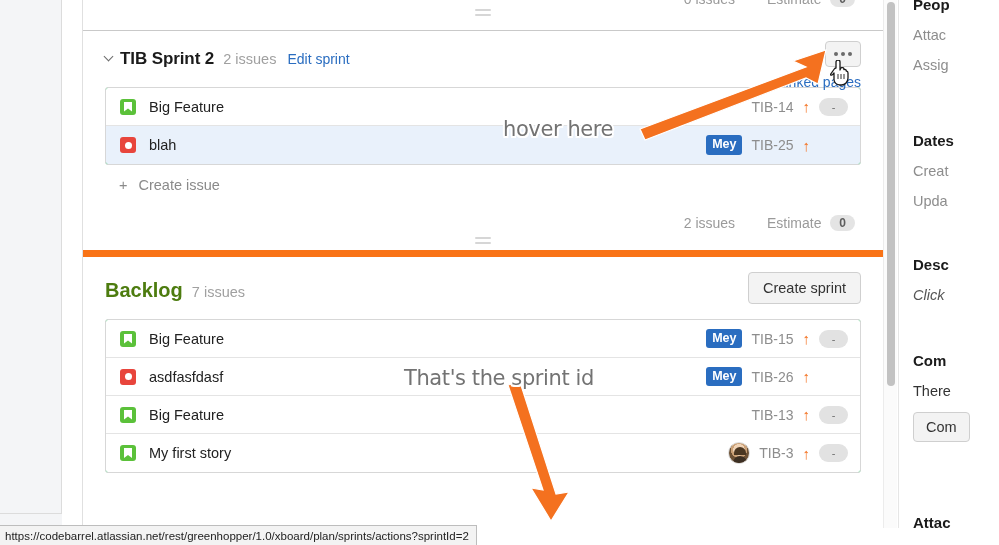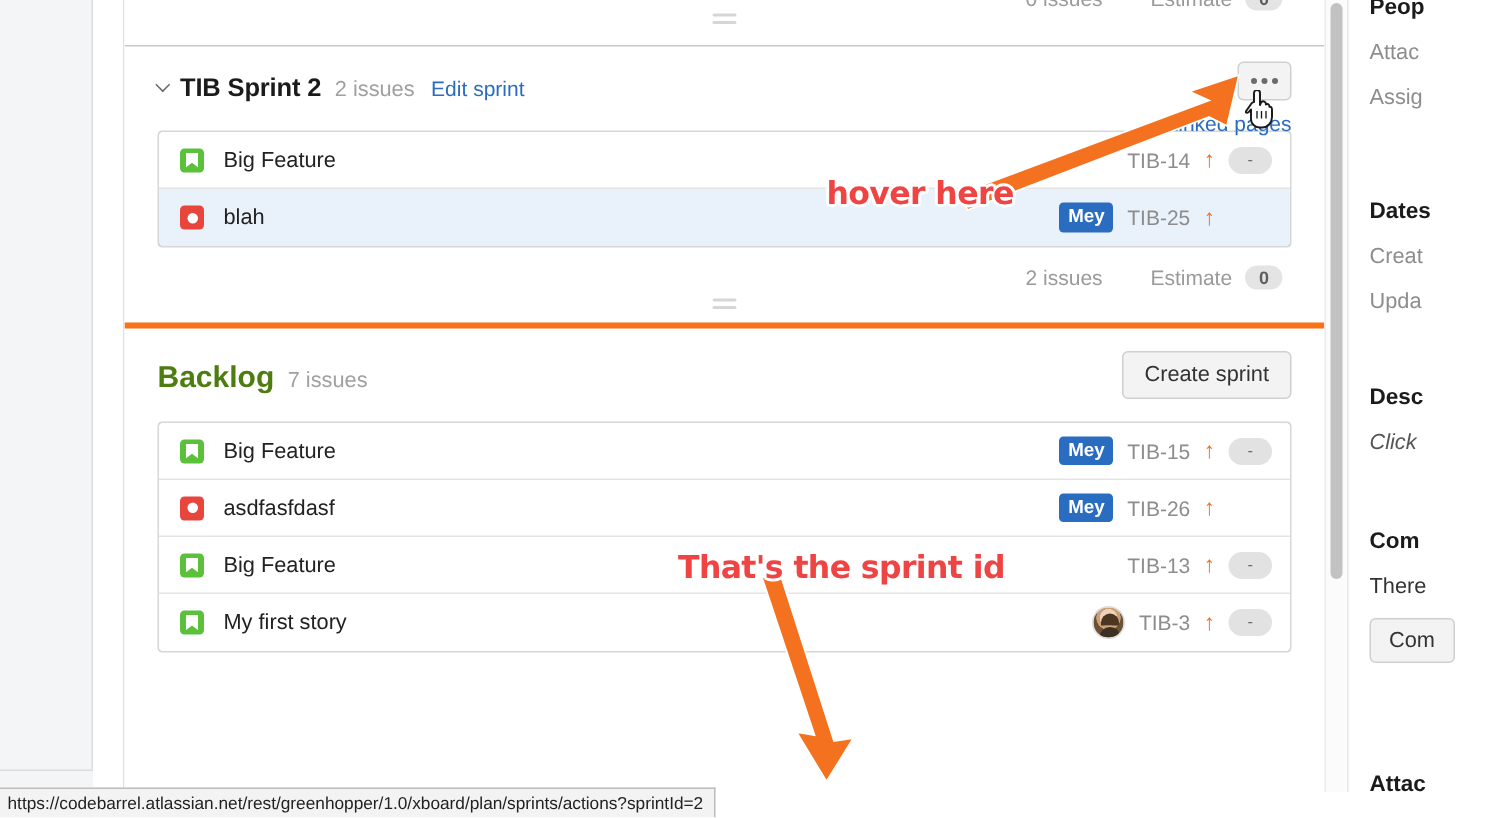--- a/index.html
+++ b/index.html
@@ -148,21 +148,21 @@
     display:flex; align-items:center; justify-content:center;
   }
   .est-spacer { width: 29px; height: 18px; }
 
   .create-issue {
     padding: 12px 22px 10px 36px; font-size: 14.5px; color: #8a8a8a; cursor: pointer;
   }
   .create-issue .plus { margin-right: 11px; color:#8a8a8a; }
 
   .sprint-footer {
-    position: relative; height: 54px; border-bottom: 4px solid #f97316;
+    position: relative; height: 54px; border-bottom: 7px solid #f97316;
   }
   .sprint-footer .stats {
     position: absolute; right: 28px; top: 12px;
     font-size: 14px; color: #9a9a9a; white-space: nowrap;
   }
   .sprint-footer .lozenge {
     display:inline-block; background:#e4e4e4; color:#5e5e5e;
     border-radius: 10px; padding: 1px 9px; font-size: 12px; font-weight: 700;
     margin-left: 5px; vertical-align: 1px;
   }
@@ -202,28 +202,28 @@
   .rp-btn {
     display:inline-block; border: 1px solid #cfcfcf; border-radius: 4px;
     background:#f3f3f3; font-size: 14.5px; color:#333; padding: 6px 12px;
     white-space: nowrap; cursor: pointer;
   }
   .rp-row { margin-bottom: 12px; }
   .rp-gap { height: 22px; }
 
   
   .anno {
-    position: absolute; color: #ef4444; font-weight: 700;
+    position: absolute; color: #737373; font-weight: 400;
     font-family: "DejaVu Sans", sans-serif;
     letter-spacing: -0.4px;
     text-shadow:
       -1.5px -1.5px 0 #fff, 1.5px -1.5px 0 #fff,
       -1.5px 1.5px 0 #fff, 1.5px 1.5px 0 #fff,
       -2px 0 0 #fff, 2px 0 0 #fff, 0 -2px 0 #fff, 0 2px 0 #fff;
-    white-space: nowrap; pointer-events: none; margin-left: 48px;
+    white-space: nowrap; pointer-events: none;
   }
   #anno-hover { left: 503px; top: 117px; font-size: 21px; }
   #anno-sprintid { left: 404px; top: 366px; font-size: 21px; }
 
   svg.arrow-layer {
     position: absolute; left: 0; top: 0; width: 999px; height: 545px;
     pointer-events: none;
   }
 
   
@@ -293,20 +293,23 @@
             <div class="issue-title">blah</div>
             <div class="issue-right">
               <span class="avatar-badge">Mey</span>
               <span class="issue-key">TIB-25</span>
               <span class="prio-arrow">↑</span>
               <span class="est-spacer"></span>
             </div>
           </div>
         </div>
 
+      <div class="create-issue">
+        <span class="plus">+</span><span>Create issue</span>
+      </div>
 
       <div class="sprint-footer">
         <div class="stats">
           <span>2 issues</span>
           <span style="margin-left:28px">Estimate</span>
           <span class="lozenge">0</span>
         </div>
         <div class="grip">
             <i></i>
             <i></i>

